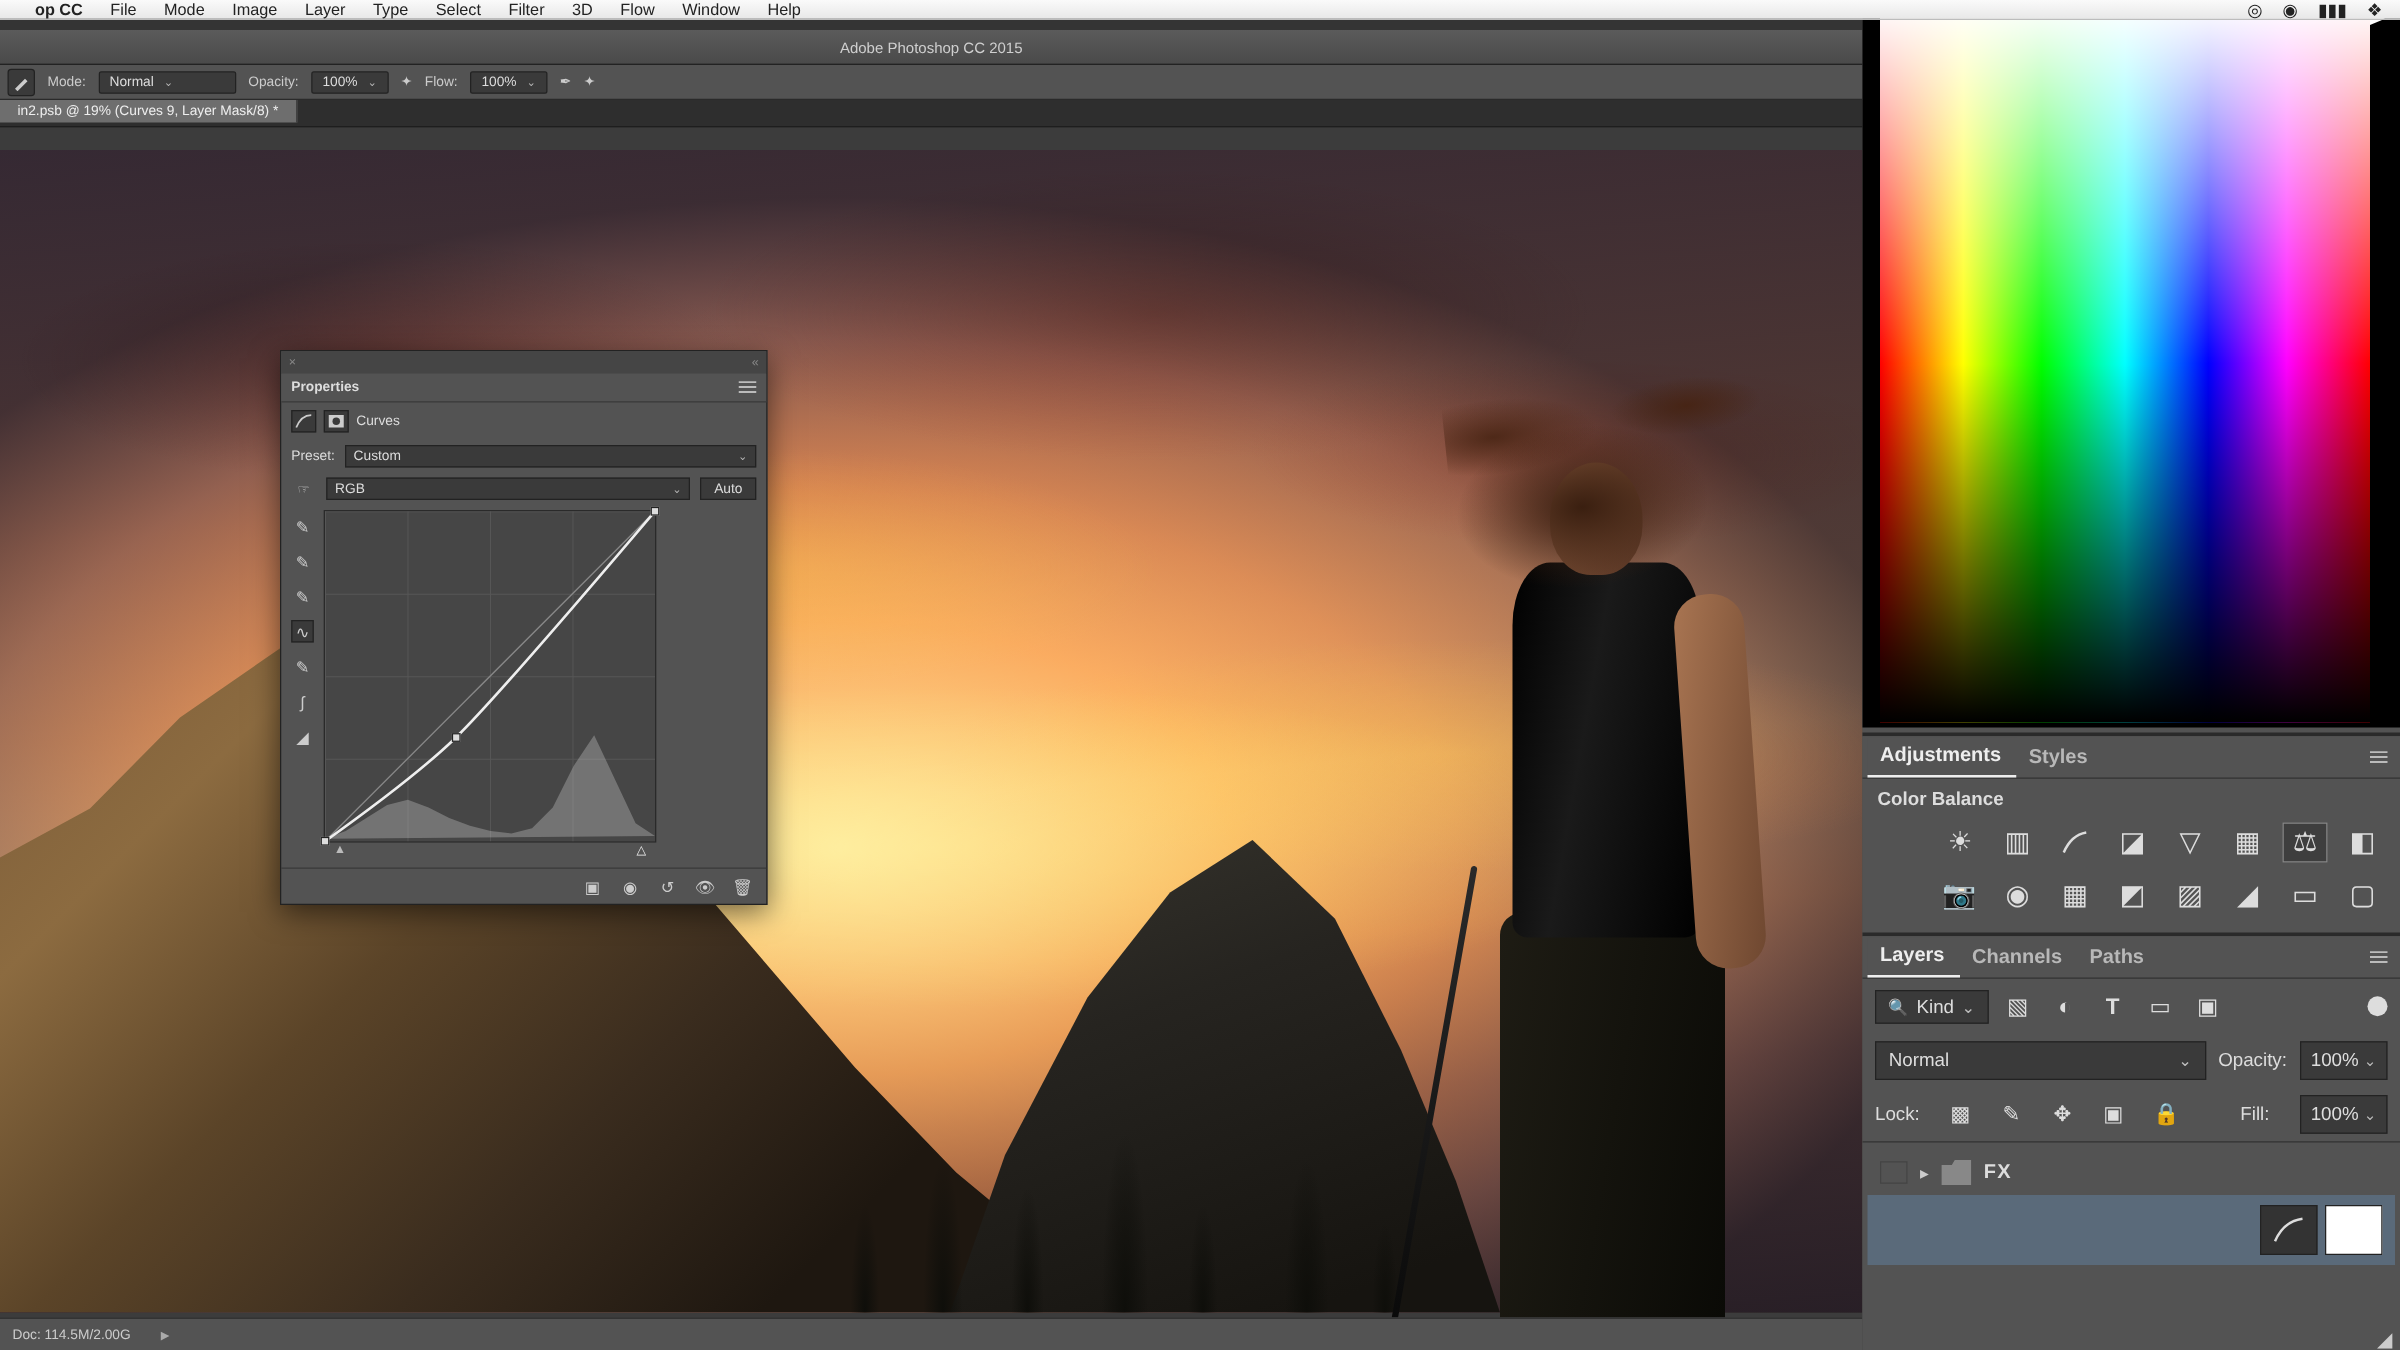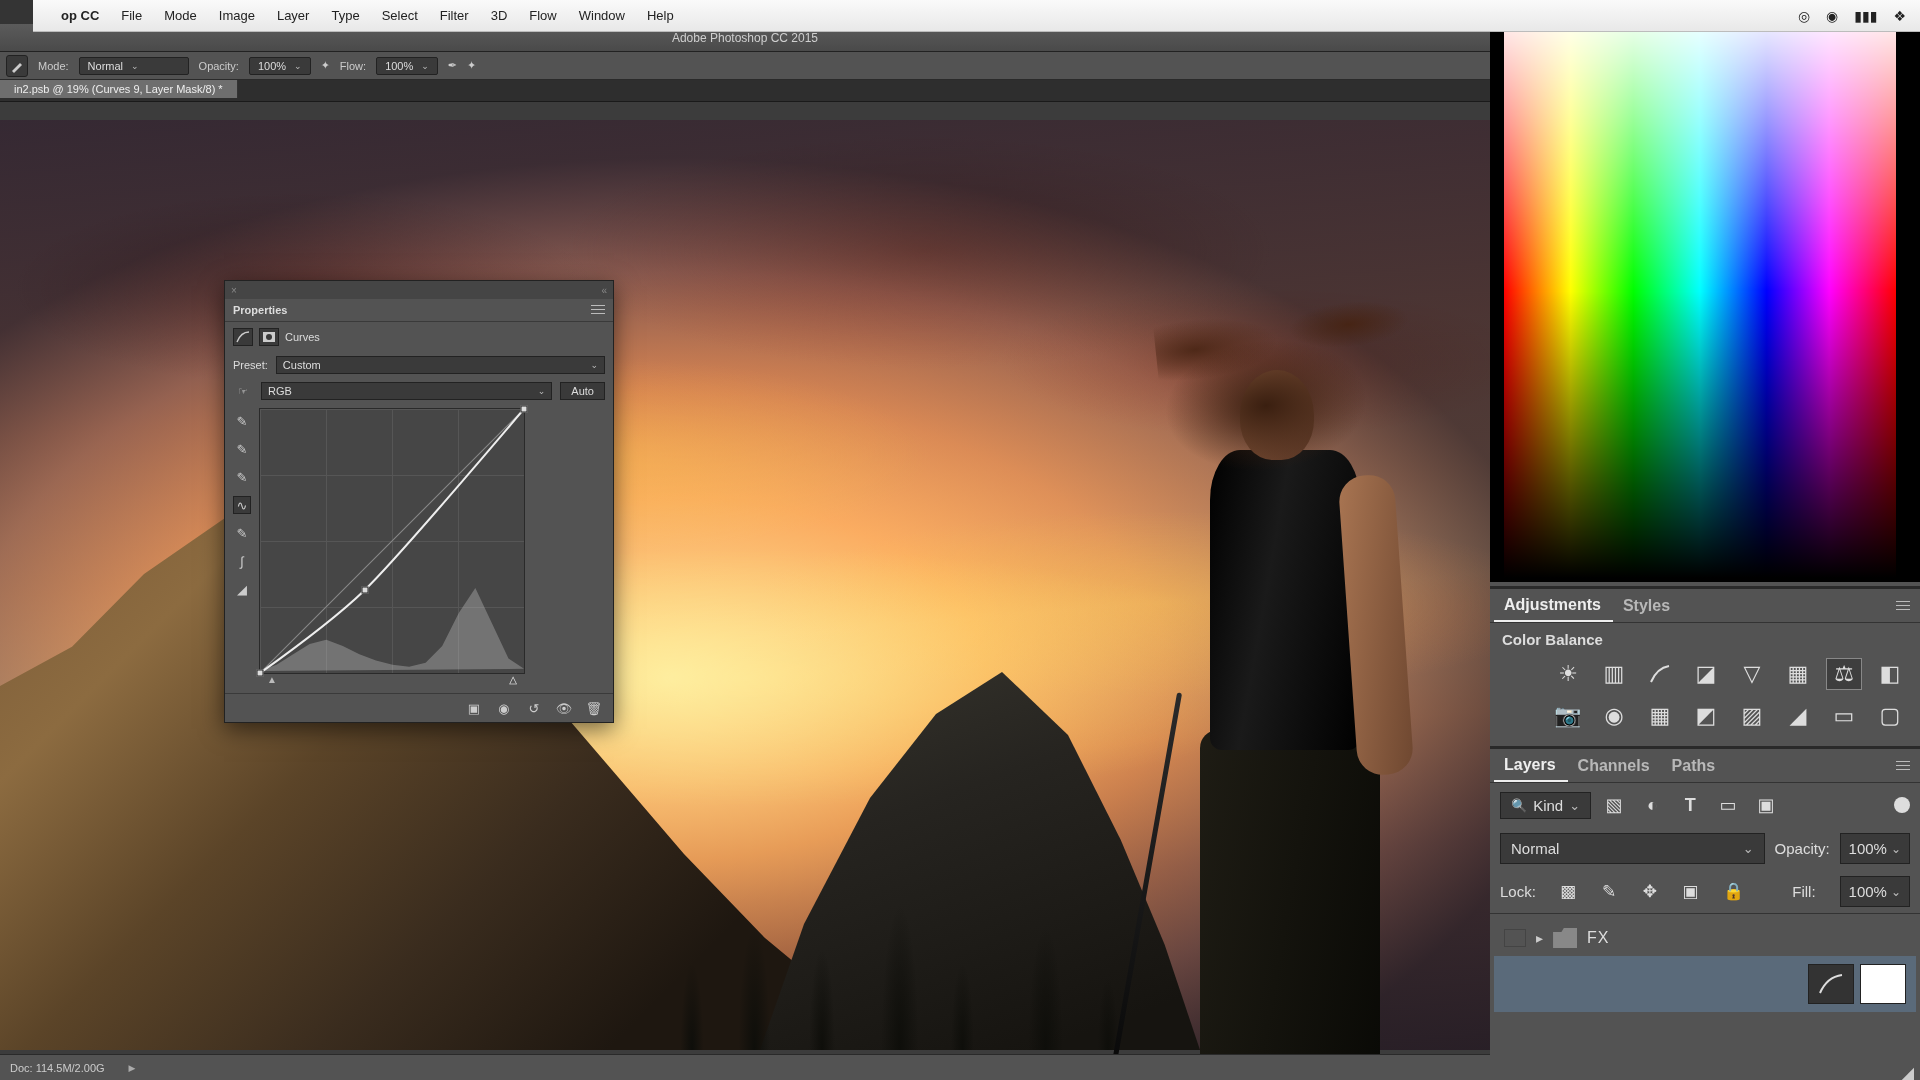--- a/index.html
+++ b/index.html
@@ -1,19 +1,19 @@
 <!DOCTYPE html>
 <html><head>
 <meta charset="utf-8">
 <style>
 * { margin:0; padding:0; box-sizing:border-box; font-family:"Lucida Grande","Segoe UI",sans-serif; user-select:none; }
 body { width:1920px; height:1080px; background:#343434; overflow:hidden; position:relative; }
 
 
-.mac-menu { position:absolute; top:0; left:0; right:0; height:32px; background:linear-gradient(#fafafa,#e8e8e8); display:flex; align-items:center; padding:0 14px; font-size:13px; color:#222; border-bottom:1px solid #bcbcbc; z-index:40;margin-left:33px; }
+.mac-menu { position:absolute; top:0; left:0; right:0; height:16px; background:linear-gradient(#fafafa,#e8e8e8); display:flex; align-items:center; padding:0 14px; font-size:13px; color:#222; border-bottom:1px solid #bcbcbc; z-index:40; }
 .mac-menu .apple { font-size:15px; margin-right:14px; }
 .mac-menu .mi { margin-right:22px; }
 .mac-menu .spacer { flex:1; }
 .mac-menu .status { margin-left:16px; font-size:14px; }
 
 
 .title-bar { position:absolute; top:24px; left:0; width:1490px; height:28px; background:linear-gradient(#5b5b5b,#4a4a4a); color:#cfcfcf; font-size:12px; display:flex; align-items:center; justify-content:center; border-bottom:1px solid #222; }
 
 
 .opt-bar { position:absolute; top:52px; left:0; width:1490px; height:28px; background:#535353; border-bottom:1px solid #2a2a2a; display:flex; align-items:center; color:#ddd; font-size:11px; padding:0 6px; gap:10px; }
@@ -137,21 +137,21 @@
 .pct { background:#3a3a3a; border:1px solid #222; padding:6px 8px; font-size:15px; color:#ddd; display:flex; align-items:center; gap:4px; }
 
 .lock-row { display:flex; align-items:center; gap:24px; padding:6px 10px; border-bottom:1px solid #333; }
 .lock-ic { width:28px; height:26px; display:flex; align-items:center; justify-content:center; color:#ddd; font-size:17px; }
 
 .layer-list { padding:6px 4px; }
 .layer-item { display:flex; align-items:center; gap:10px; padding:8px 10px; }
 .vis { width:22px; height:18px; border:1px solid #444; }
 .disclose { color:#ccc; font-size:14px; }
 .folder { width:24px; height:20px; background:#888; clip-path:polygon(0 20%,35% 20%,45% 0,100% 0,100% 100%,0 100%); }
-.ln { font-size:16px; color:#ddd; font-weight:normal; letter-spacing:1px; }
+.ln { font-size:16px; color:#ddd; font-weight:bold; letter-spacing:1px; }
 .mask-pair { display:flex; gap:6px; margin-left:auto; }
 .mask-th { width:46px; height:40px; border:1px solid #222; background:#1a1a1a; }
 .mask-th.white { background:#fff; }
 .corner-ic { position:absolute; right:6px; bottom:-2px; color:#ccc; font-size:16px; }
 
 svg { display:block; }
 </style>
 </head>
 <body>
 

